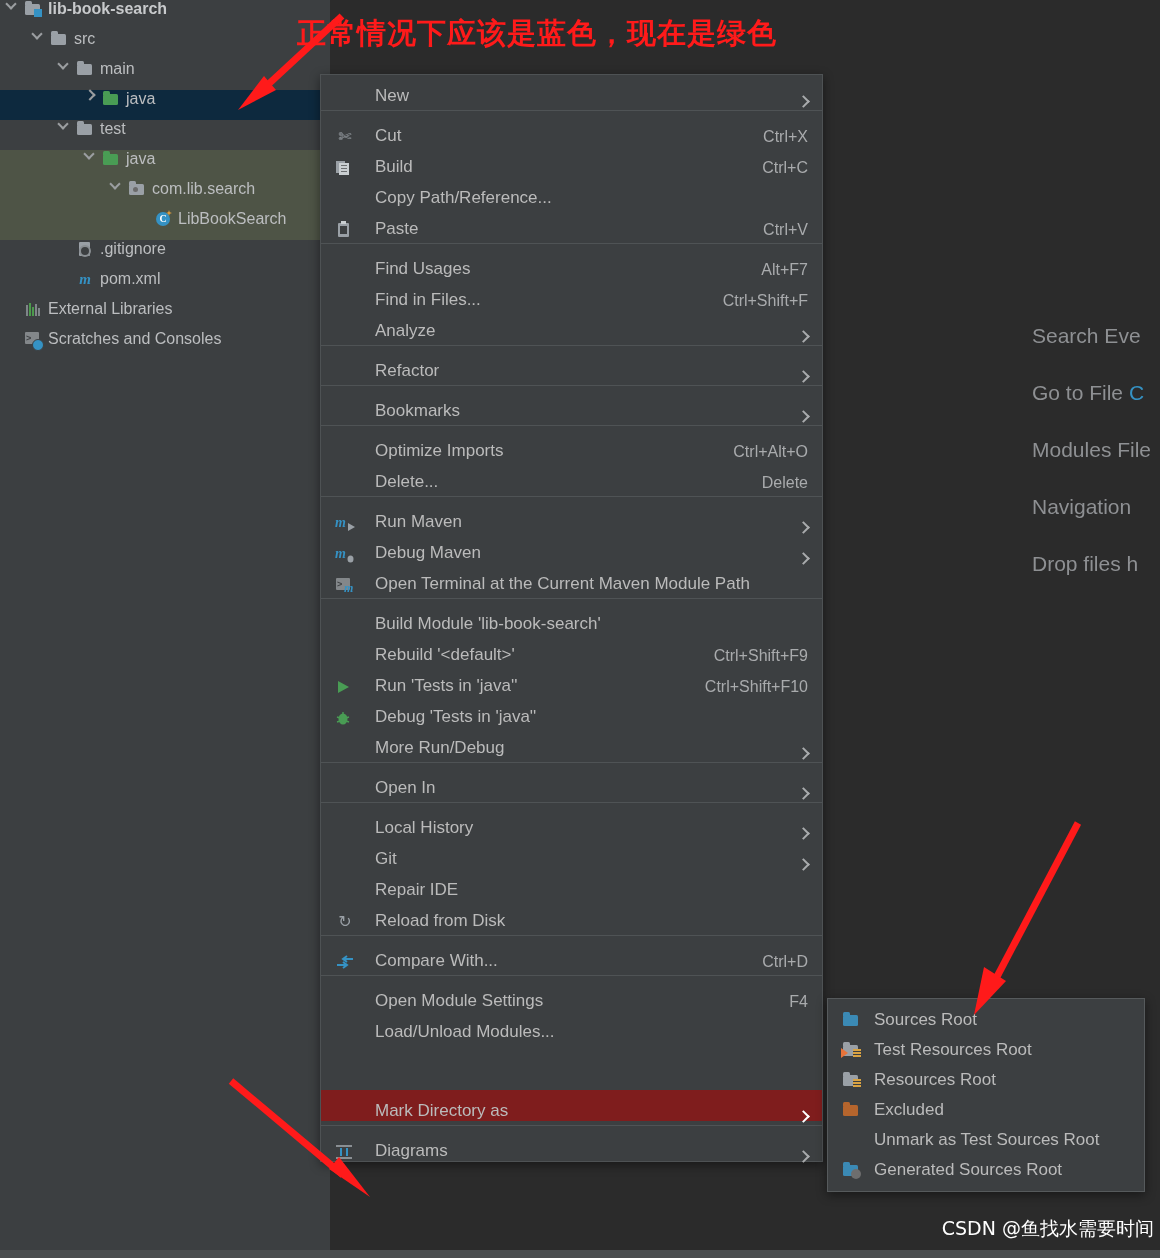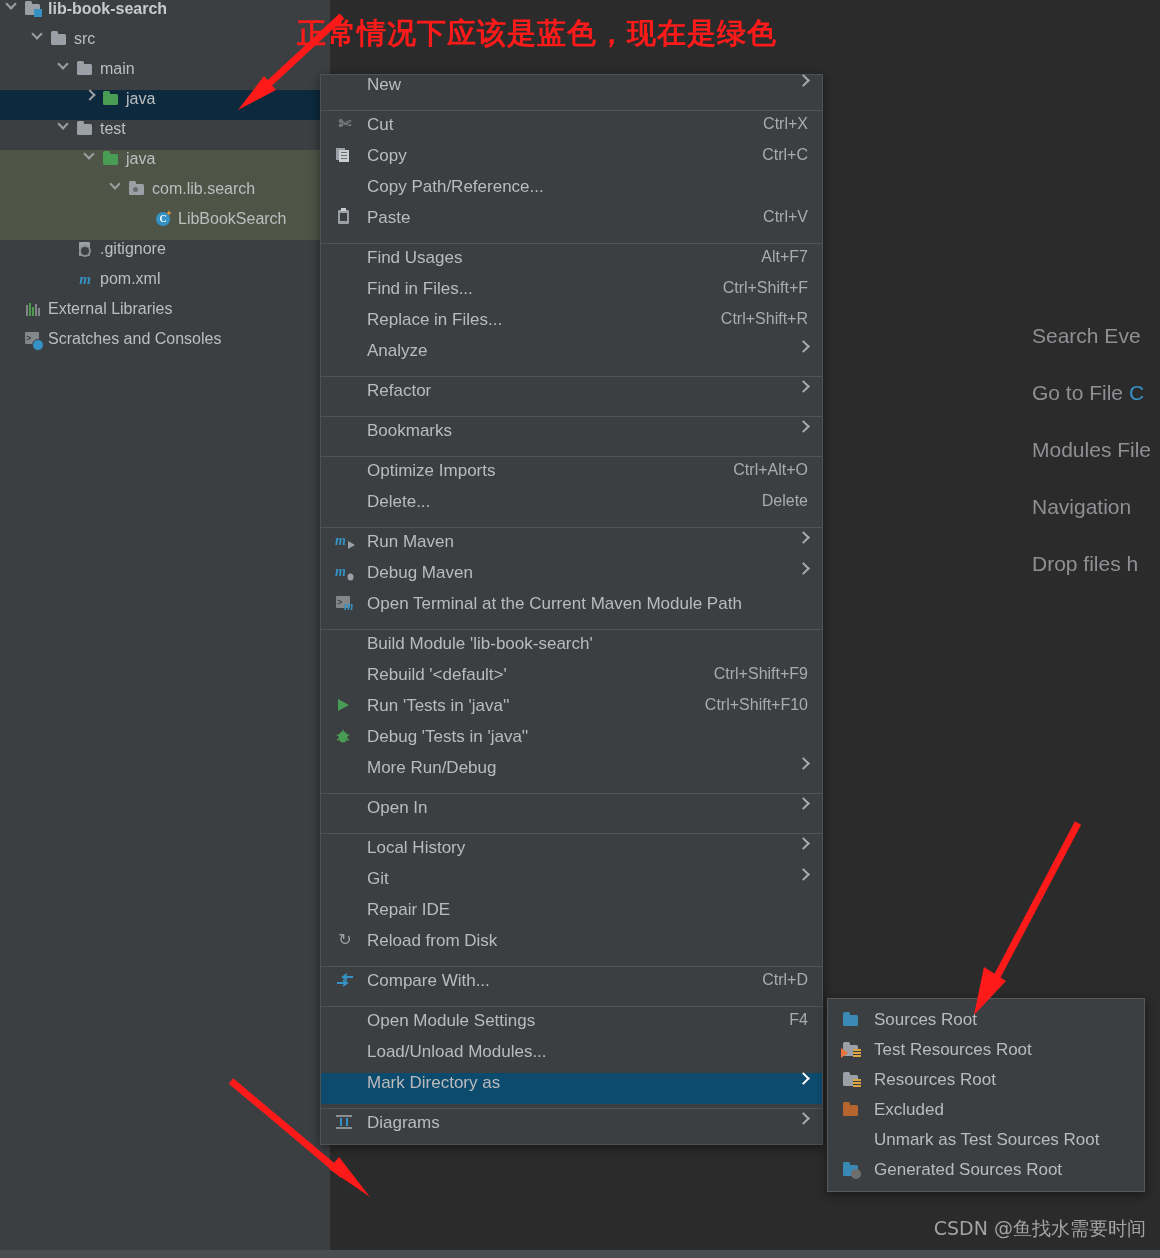--- a/index.html
+++ b/index.html
@@ -119,25 +119,25 @@
   }
 
   
   #context-menu{
     position:absolute;left:320px;top:74px;width:503px;
     background:#3c3f41;border:1px solid #4e5254;
     box-shadow:0 3px 10px rgba(0,0,0,.45);
     box-sizing:border-box;
   }
   .mi{
-    position:relative;height:31px;display:flex;align-items:flex-start;
+    position:relative;height:31px;display:flex;align-items:flex-end;
     padding-left:14px;padding-right:14px;box-sizing:border-box;
-    color:#bbbbbb;font-size:17px;white-space:nowrap;
-  }
-  .mi.hl{background:#0c4a6e;}
+    color:#bbbbbb;font-size:17px;white-space:nowrap;gap:8px;
+  }
+  .mi.hl{background:#7f1d1d;margin-top:48px;}
   .mi .mi-ico{width:22px;height:18px;flex:none;position:relative;margin-right:10px;}
   .mi .mi-label{flex:none;}
   .mi .mi-spring{flex:1 1 auto;min-width:18px;}
   .mi .mi-short{color:#a9abad;flex:none;font-size:16px;}
   .mi .mi-arrow{
     flex:none;width:10px;height:10px;position:relative;margin-left:6px;
   }
   .mi .mi-arrow::before{
     content:"";position:absolute;left:1px;top:1px;width:7px;height:7px;
     border-right:2px solid #a9abad;border-top:2px solid #a9abad;
@@ -181,21 +181,21 @@
   .anno-text{
     position:absolute;color:#ff1a1a;font-size:29px;font-weight:bold;
     white-space:nowrap;letter-spacing:1px;
     font-family:"DejaVu Sans","Liberation Sans",sans-serif;
   }
   #anno-arrow-1{position:absolute;left:230px;top:10px;width:120px;height:100px;}
   #anno-arrow-2{position:absolute;left:225px;top:1075px;width:145px;height:125px;}
   #anno-arrow-3{position:absolute;left:960px;top:815px;width:130px;height:200px;}
 
   #watermark{
-    position:absolute;right:14px;bottom:16px;color:#a3a3a3;font-size:19px;
+    position:absolute;right:6px;bottom:16px;color:#ffffff;font-size:19px;
     font-family:"DejaVu Sans","Liberation Sans",sans-serif;
   }
   #bottom-bar{
     position:absolute;left:0;bottom:0;width:1160px;height:8px;background:#4a4d4f;
   }
   #tree-scroll{
     position:absolute;left:322px;top:0;width:8px;height:1258px;background:#3c3f41;
   }
 </style>
 </head>
@@ -352,21 +352,21 @@
     <div class="mi">
       <span class="mi-ico">
         <span class="g-copy">
           <i style="left:1px;top:2px;width:9px;height:12px;"></i>
           <i style="left:4px;top:4px;width:10px;height:12px;background:#c9ced1;"></i>
           <i style="left:6px;top:6px;width:6px;height:1px;background:#6b6e70;"></i>
           <i style="left:6px;top:9px;width:6px;height:1px;background:#6b6e70;"></i>
           <i style="left:6px;top:12px;width:6px;height:1px;background:#6b6e70;"></i>
         </span>
       </span>
-      <span class="mi-label">Copy</span>
+      <span class="mi-label">Build</span>
       <span class="mi-spring"></span>
       <span class="mi-short">Ctrl+C</span>
     </div>
     <div class="mi">
       <span class="mi-ico"></span>
       <span class="mi-label">Copy Path/Reference...</span>
       <span class="mi-spring"></span>
     </div>
     <div class="mi">
       <span class="mi-ico">
@@ -385,26 +385,20 @@
       <span class="mi-ico"></span>
       <span class="mi-label">Find Usages</span>
       <span class="mi-spring"></span>
       <span class="mi-short">Alt+F7</span>
     </div>
     <div class="mi">
       <span class="mi-ico"></span>
       <span class="mi-label">Find in Files...</span>
       <span class="mi-spring"></span>
       <span class="mi-short">Ctrl+Shift+F</span>
-    </div>
-    <div class="mi">
-      <span class="mi-ico"></span>
-      <span class="mi-label">Replace in Files...</span>
-      <span class="mi-spring"></span>
-      <span class="mi-short">Ctrl+Shift+R</span>
     </div>
     <div class="mi">
       <span class="mi-ico"></span>
       <span class="mi-label">Analyze</span>
       <span class="mi-spring"></span>
       <span class="mi-arrow"></span>
     </div>
     <div class="sep"></div>
     <div class="mi">
       <span class="mi-ico"></span>

